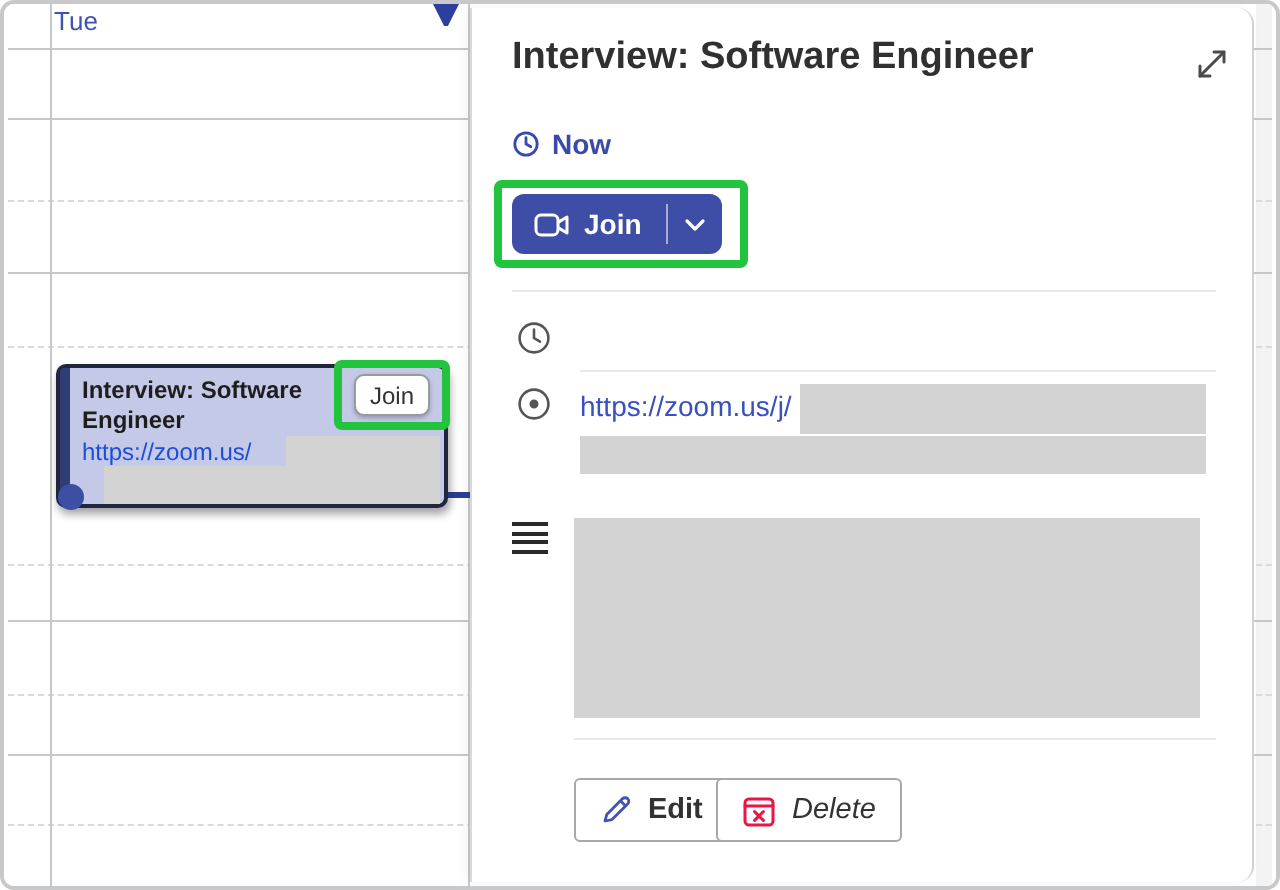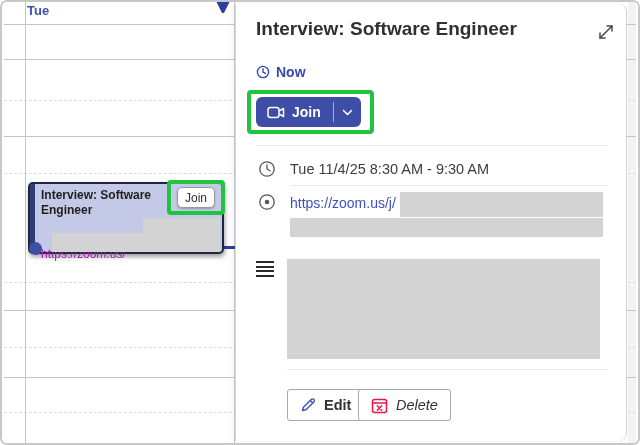--- a/index.html
+++ b/index.html
@@ -4,27 +4,27 @@
 <style>
   html,body{margin:0;padding:0;background:#fff;}
   *{box-sizing:border-box;font-family:"Liberation Sans","DejaVu Sans",sans-serif;}
   .stage{position:relative;width:640px;height:445px;background:#fff;border:2px solid #c7c8ca;border-radius:7px;overflow:hidden;}
   
   .cal{position:absolute;inset:0;background:#fff;}
   .hline{position:absolute;left:2px;right:2px;height:0;border-top:1px solid #c6c7ca;}
   .hline.dashed{border-top:1px dashed #d9dadc;}
   .vline{position:absolute;top:0;bottom:0;width:1px;background:#c6c7ca;}
   .sliver{position:absolute;top:0;bottom:0;left:626px;right:2px;background:#f3f3f4;}
-  .day-header{position:absolute;left:25px;top:1px;font-size:13px;font-weight:700;color:#3f51b5;}
+  .day-header{position:absolute;left:25px;top:1px;font-size:13px;font-weight:400;color:#3f51b5;}
   .funnel{position:absolute;left:213px;top:-3px;width:16px;height:14px;background:#2c3e9e;clip-path:polygon(0 0,100% 0,56% 100%,44% 100%);}
   
   .event{position:absolute;left:26px;top:180px;width:196px;height:72px;background:#c4c9e7;border:2px solid #20263d;border-radius:5px;box-shadow:1px 3px 4px rgba(20,20,35,.4);}
   .event .bar{position:absolute;left:0;top:0;bottom:0;width:5px;background:#2f3d77;border-radius:2px 0 0 2px;}
   .event .etitle{position:absolute;left:11px;top:4px;width:138px;font-size:12px;line-height:15px;font-weight:700;color:#1e1e1e;}
-  .event .elink{position:absolute;left:11px;top:35px;font-size:12px;color:#a21caf;margin-top:28px;}
+  .event .elink{position:absolute;left:11px;top:35px;font-size:12px;color:#1d4ed8;}
   .redact{position:absolute;background:#d3d3d3;}
   .dot{position:absolute;left:27px;top:240px;width:13px;height:13px;border-radius:50%;background:#3c4fa5;}
   .timeline{position:absolute;left:213px;top:244px;width:20px;height:3px;background:#2c3f96;}
   .hl{border:4px solid #22c43e;border-radius:4px;position:absolute;}
   .joinsm{position:absolute;left:6px;top:3px;width:38px;height:21px;background:#fff;border:1px solid #9a9a9a;border-radius:5px;box-shadow:0 1px 2px rgba(0,0,0,.25);font-size:12px;color:#333;display:flex;align-items:center;justify-content:center;}
   
   .panel{position:absolute;left:233px;top:2px;width:392px;height:437px;background:#fff;border-left:1px solid #d9d9d9;border-right:1px solid #d2d2d4;border-radius:0 8px 8px 0;box-shadow:-2px 0 6px rgba(0,0,0,.05);}
   .ptitle{position:absolute;left:20px;top:14px;width:330px;font-size:19px;font-weight:600;color:#303030;}
   .expand{position:absolute;left:360px;top:18px;width:20px;height:20px;cursor:pointer;}
   .nowrow{position:absolute;left:20px;top:60px;display:flex;align-items:center;gap:6px;color:#3a49ac;font-size:14px;font-weight:600;}
@@ -124,21 +124,20 @@
     </div>
 
     <div class="pdiv" style="top:141px;left:20px;width:352px;"></div>
 
     <div style="position:absolute;left:22px;top:156px;">
       <svg width="18" height="18" viewBox="0 0 18 18" fill="none" stroke="#555" stroke-width="1.3" stroke-linecap="round">
         <circle cx="9" cy="9" r="7.2"></circle>
           <path d="M9 4.8 V9 L12 10.8"></path>
       </svg>
     </div>
-    <div class="rowtext" style="left:54px;top:157px;">Tue 11/4/25 8:30 AM - 9:30 AM</div>
 
     <div class="pdiv" style="top:181px;left:54px;width:318px;"></div>
 
     <div style="position:absolute;left:22px;top:189px;">
       <svg width="18" height="18" viewBox="0 0 18 18" fill="none" stroke="#555" stroke-width="1.3">
         <circle cx="9" cy="9" r="7.2"></circle>
           <circle cx="9" cy="9" r="1.6" fill="#555"></circle>
       </svg>
     </div>
     <div class="linktext" style="left:54px;top:191px;">https://zoom.us/j/</div>

